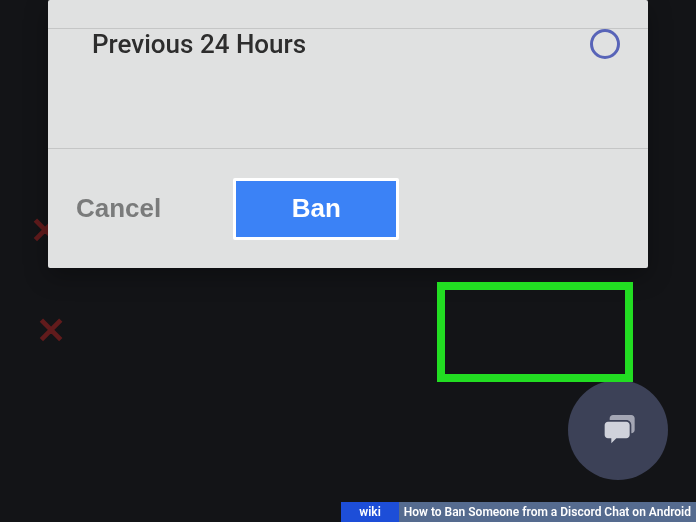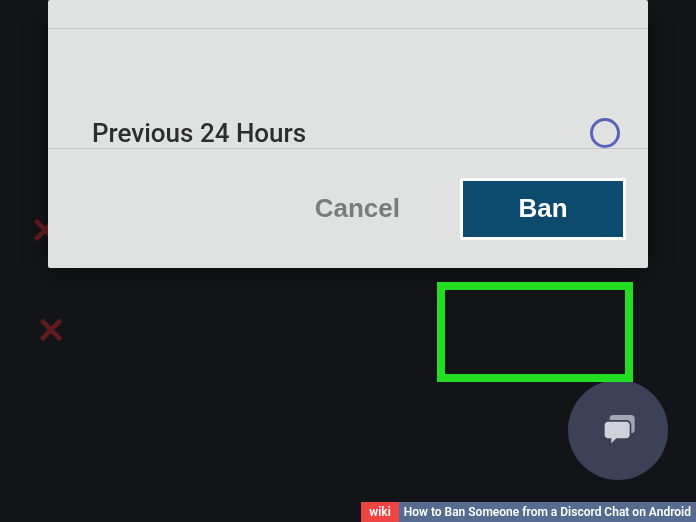--- a/index.html
+++ b/index.html
@@ -34,21 +34,21 @@
     .modal-section {
       padding: 0 28px;
       border-top: 1px solid #c5c6c6;
     }
     .modal-header {
       height: 28px;
       border-top: none;
     }
     .option-row {
       display: flex;
-      align-items: flex-end;
+      align-items: flex-start;
       justify-content: space-between;
       height: 120px;
       cursor: pointer;
       padding-left: 44px;
     }
     .option-label {
       font-size: 26px;
       font-weight: 500;
       color: #2d2d2d;
     }
@@ -56,37 +56,37 @@
       width: 30px;
       height: 30px;
       border: 3px solid #5864b8;
       border-radius: 50%;
       flex-shrink: 0;
     }
     .button-row {
       height: 120px;
       display: flex;
       align-items: center;
-      justify-content: flex-end;
-      gap: 20px;
+      justify-content: flex-start;
+      gap: 32px;
       padding-right: 22px;
     }
     .cancel-btn {
       font-size: 26px;
       font-weight: 600;
       color: #7a7b7b;
       background: none;
       border: none;
       cursor: pointer;
       margin-right: 40px;
     }
     .ban-btn {
       width: 166px;
       height: 62px;
-      background: #0c4a6e;
+      background: #3b82f6;
       border: 3px solid #ffffff;
       color: #ffffff;
       font-size: 26px;
       font-weight: 600;
       cursor: pointer;
       border-radius: 2px;
     }
     .highlight-box {
       position: absolute;
       border: 8px solid #22dd22;
@@ -107,23 +107,23 @@
     }
     .caption-bar {
       position: absolute;
       bottom: 0;
       right: 0;
       display: flex;
       font-size: 12px;
       font-weight: 600;
     }
     .caption-wiki {
-      background: #ef4444;
+      background: #1d4ed8;
       color: #fff;
-      padding: 3px 8px;
+      padding: 3px 18px;
     }
     .caption-how {
       background: #556b8f;
       color: #ffffff;
       padding: 3px 5px;
     }
   </style>
 </head>
 <body>
 

